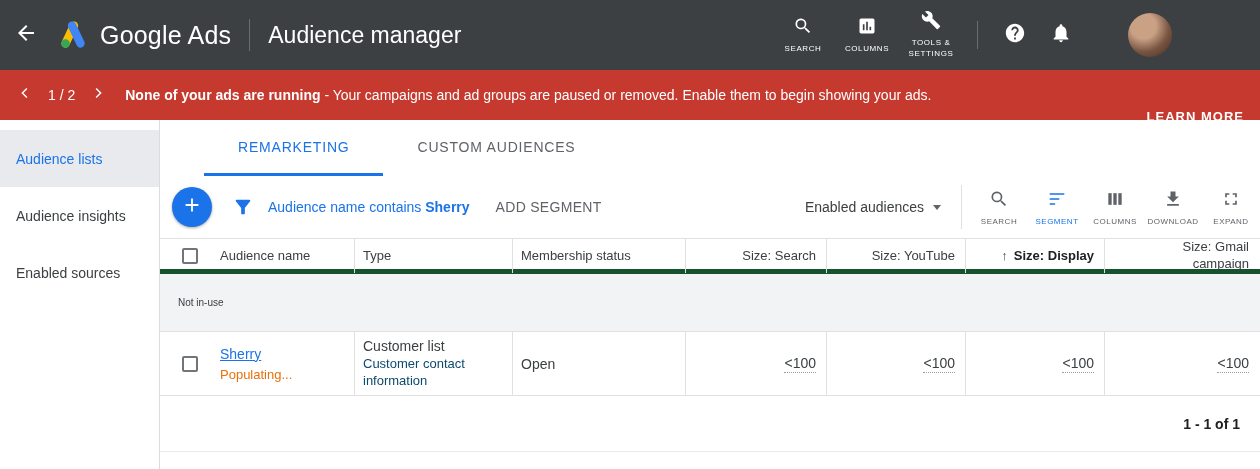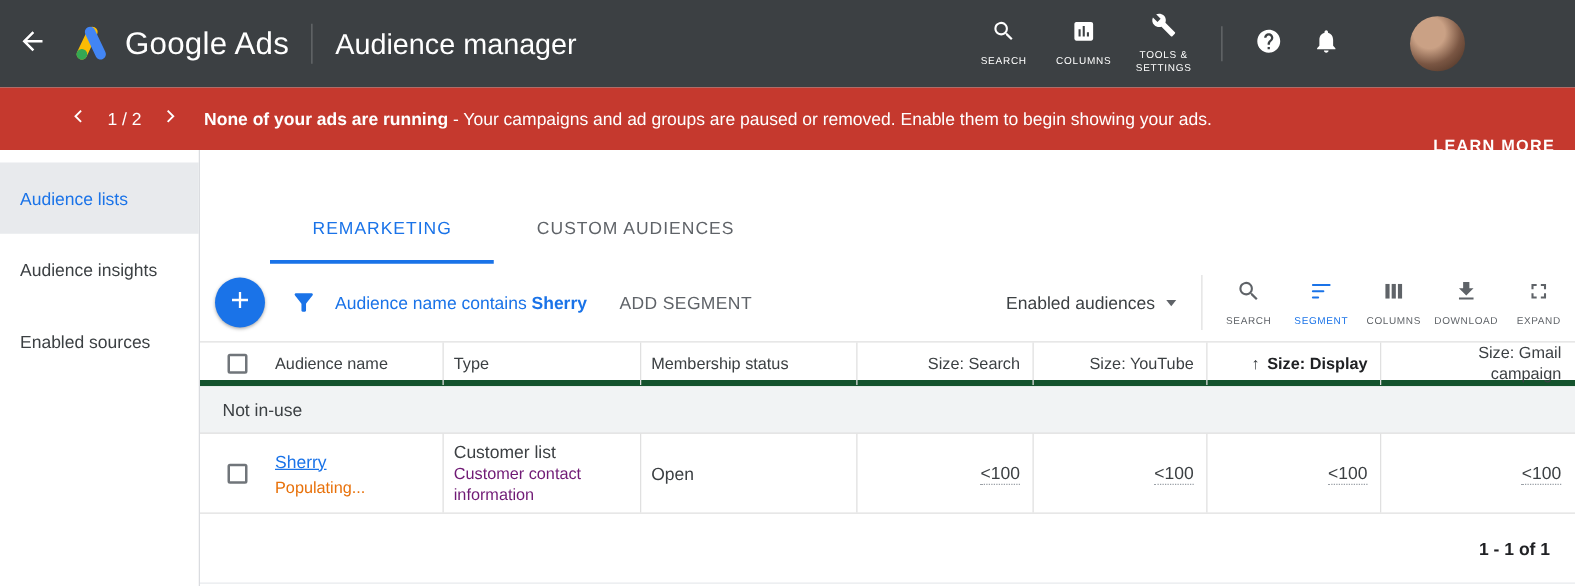--- a/index.html
+++ b/index.html
@@ -16,37 +16,37 @@
   .page-title { font-size:23px; font-weight:400; }
   .topbar-right { margin-left:auto; display:flex; align-items:center; }
   .nav-item { width:64px; display:flex; flex-direction:column; align-items:center; gap:4px; cursor:pointer; }
   .nav-label { font-size:8px; letter-spacing:.6px; text-align:center; line-height:1.35; }
   .tb-divider.small { height:28px; margin:0 14px; }
   .icon-btn { width:46px; display:flex; justify-content:center; align-items:center; cursor:pointer; }
   .avatar { width:44px; height:44px; border-radius:50%; margin-left:44px; margin-right:88px; cursor:pointer;
             background:radial-gradient(circle at 35% 30%, #caa185 0 30%, #7a5643 60%, #40291d 100%); }
 
   
-  .alert { height:50px; background:#c5392e; color:#fff; display:flex; align-items:center; flex-shrink:0;padding-left:38px; }
+  .alert { height:50px; background:#c5392e; color:#fff; display:flex; align-items:center; flex-shrink:0; }
   .alert-pager { display:flex; align-items:center; gap:14px; padding:0 18px 0 16px; }
   .pager-btn { display:flex; align-items:center; cursor:pointer; }
   .pager-count { font-size:14px; }
   .alert-msg { font-size:14px; flex:1; white-space:nowrap; overflow:hidden; }
   .alert-msg b { font-weight:bold; }
   .alert-action { font-size:13px; font-weight:bold; letter-spacing:1px; padding-right:16px; cursor:pointer; white-space:nowrap;margin-top:42px; }
 
   
   .main { flex:1; display:flex; min-height:0; }
   .sidebar { width:160px; border-right:1px solid #dadce0; padding-top:10px; flex-shrink:0; background:#fff; }
   .side-item { height:57px; display:flex; align-items:center; padding-left:16px; font-size:14px; color:#3c4043; cursor:pointer; }
   .side-item.active { background:#e8eaed; color:#1a73e8; }
   .content { flex:1; display:flex; flex-direction:column; min-width:0; }
 
   
-  .tabs { height:56px; display:flex; padding-left:56px; flex-shrink:0;margin-top:35px; }
+  .tabs { height:56px; display:flex; padding-left:44px; flex-shrink:0; }
   .tab { display:flex; align-items:center; padding:0 34px; font-size:14px; letter-spacing:.8px; color:#5f6368; cursor:pointer; border-bottom:3px solid transparent; }
   .tab.active { color:#1a73e8; border-bottom-color:#1a73e8; }
 
   
   .toolbar { height:62px; display:flex; align-items:center; padding-left:6px; flex-shrink:0; }
   .add-btn { width:40px; height:40px; border-radius:50%; background:#1a73e8; display:flex; align-items:center; justify-content:center; margin-left:6px; box-shadow:0 1px 3px rgba(0,0,0,.35); cursor:pointer; flex-shrink:0; }
   .funnel { margin-left:20px; display:flex; align-items:center; }
   .filter-text { margin-left:14px; font-size:14px; color:#1a73e8; cursor:pointer; white-space:nowrap; }
   .filter-text b { font-weight:bold; }
   .add-filter { margin-left:26px; font-size:14px; color:#5f6368; letter-spacing:.3px; cursor:pointer; white-space:nowrap; }
@@ -63,29 +63,29 @@
   .th { display:flex; align-items:center; font-size:13px; color:#3c4043; }
   .bordered { border-left:1px solid #e0e0e0; }
   .pad { padding-left:8px; }
   .num { justify-content:flex-end; text-align:right; padding-right:10px; }
   .th.sorted b { font-weight:bold; color:#202124; }
   .sort-arrow { font-size:13px; margin-right:6px; color:#3c4043; }
   .wrap { display:inline-block; width:92px; line-height:1.3; }
   .cell-center { justify-content:center; }
   .checkbox { width:16px; height:16px; border:2px solid #70757a; border-radius:2px; background:#fff; cursor:pointer; }
 
-  .group-row { height:38px; background:#f1f3f4; border-bottom:1px solid #e0e0e0; display:flex; align-items:center; padding-left:18px; font-size:14px; color:#3c4043; flex-shrink:0; }
+  .group-row { height:58px; background:#f1f3f4; border-bottom:1px solid #e0e0e0; display:flex; align-items:center; padding-left:18px; font-size:10px; color:#3c4043; flex-shrink:0; }
 
   .tbl-row { height:64px; border-bottom:1px solid #e0e0e0; flex-shrink:0; }
   .td { display:flex; align-items:center; font-size:14px; color:#3c4043; }
   .col-stack { flex-direction:column; align-items:flex-start; justify-content:center; }
   .link { color:#1a73e8; text-decoration:underline; cursor:pointer; }
   .populating { color:#e8710a; font-size:13px; margin-top:5px; }
   .type-main { font-size:14px; color:#3c4043; }
-  .type-sub { font-size:13px; color:#701a75; line-height:1.3; margin-top:2px; padding-right:14px; }
+  .type-sub { font-size:13px; color:#0c4a6e; line-height:1.3; margin-top:2px; padding-right:14px; }
   .num-val { border-bottom:1px dotted #9aa0a6; padding-bottom:1px; }
 
   .tbl-footer { height:56px; display:flex; align-items:center; justify-content:flex-end; padding-right:20px; font-size:14px; font-weight:bold; color:#202124; border-bottom:1px solid #e8eaed; flex-shrink:0; }
 </style>
 </head>
 <body>
 
 <div class="app">
 
   <header class="topbar">

